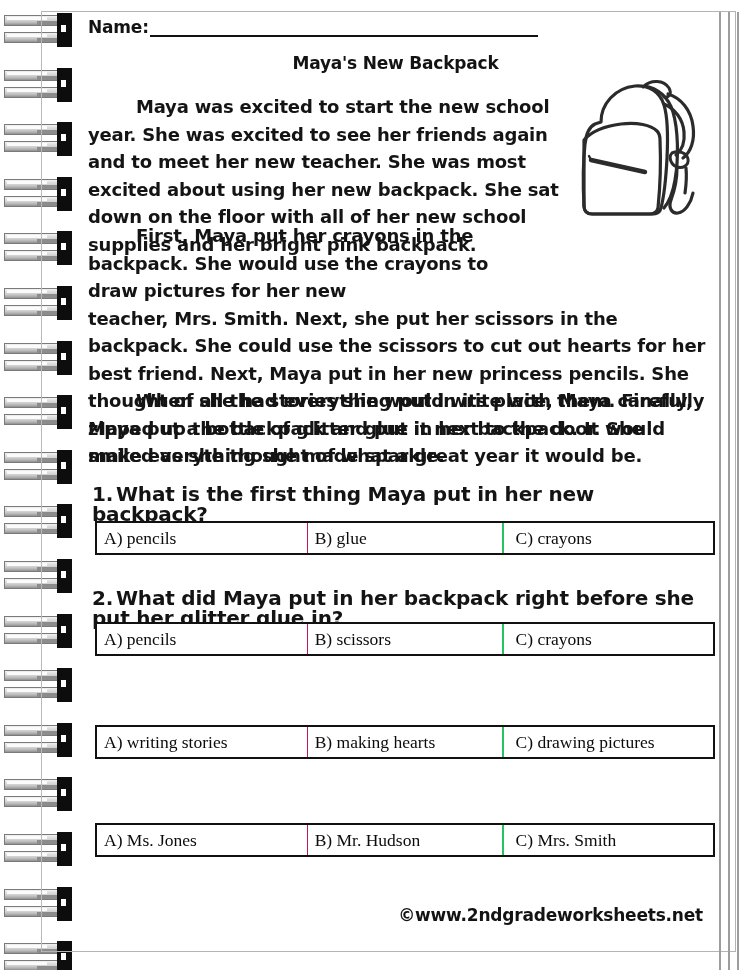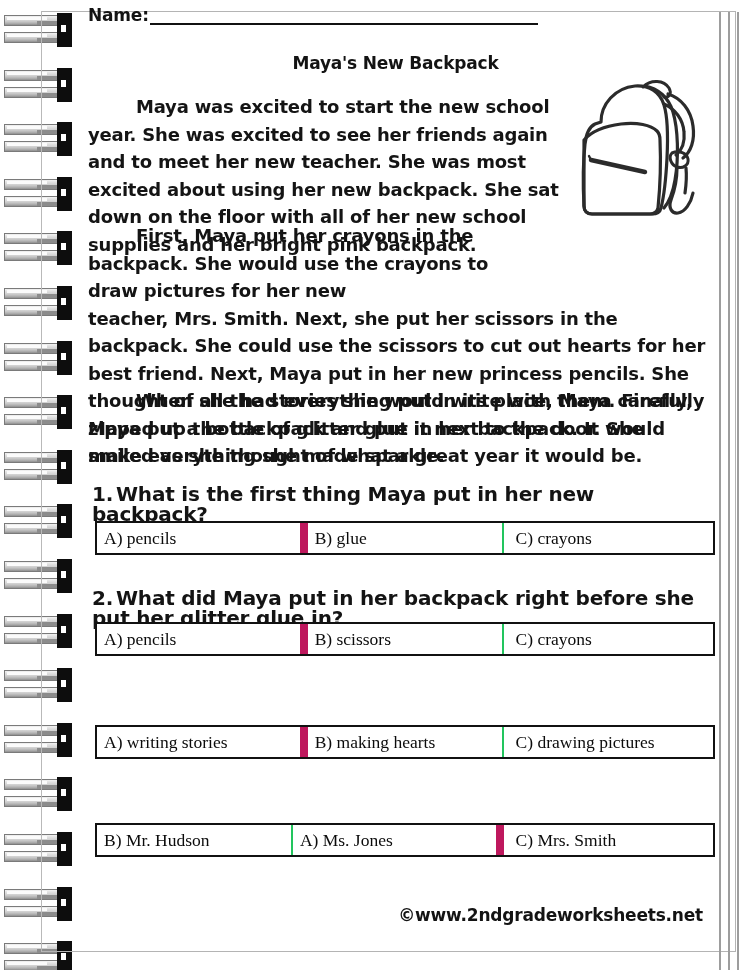--- a/index.html
+++ b/index.html
@@ -116,21 +116,21 @@
     font-family: "DejaVu Sans", sans-serif;
     font-weight: bold;
     color: #131313;
     letter-spacing: -0.2px;
   }
 
   
   #name-row {
     position: absolute;
     left: 88px;
-    top: 5px;
+    top: 17px;
     width: 450px;
     display: flex;
     align-items: center;
   }
   #name-label {
     font-size: 17px;
     line-height: 20px;
     white-space: nowrap;
   }
   #name-blank {
@@ -198,21 +198,21 @@
   .answers .cell {
     font-family: "Liberation Serif", "DejaVu Serif", serif;
     font-size: 17.5px;
     color: #0b0b0b;
     display: flex;
     align-items: center;
     padding-left: 7px;
     box-sizing: border-box;
     white-space: nowrap;
   }
-  .answers .cell.c0 { width: 34.2%; border-right: 8px solid #be185d; text-align: right; }
+  .answers .cell.c0 { width: 34.2%; border-right: 1px solid #be185d; text-align: right; }
   .answers .cell.c1 { width: 31.8%; border-right: 2px solid #22c55e; }
   .answers .cell.c2 { width: 34.0%; padding-left: 12px; }
 
   
   #footer {
     position: absolute;
     left: 88px;
     top: 905px;
     width: 615px;
     text-align: right;
@@ -549,20 +549,20 @@
     <div class="cell c2">C) crayons</div>
   </div>
 
   <div class="answers" style="top:725px">
     <div class="cell c0">A) writing stories</div>
     <div class="cell c1">B) making hearts</div>
     <div class="cell c2">C) drawing pictures</div>
   </div>
 
   <div class="answers" style="top:823px">
+    <div class="cell c0">A) Ms. Jones</div>
     <div class="cell c1">B) Mr. Hudson</div>
-    <div class="cell c0">A) Ms. Jones</div>
     <div class="cell c2">C) Mrs. Smith</div>
   </div>
 
   <div id="footer" class="comic">©www.2ndgradeworksheets.net</div>
 
 </div>
 
 </body></html>

